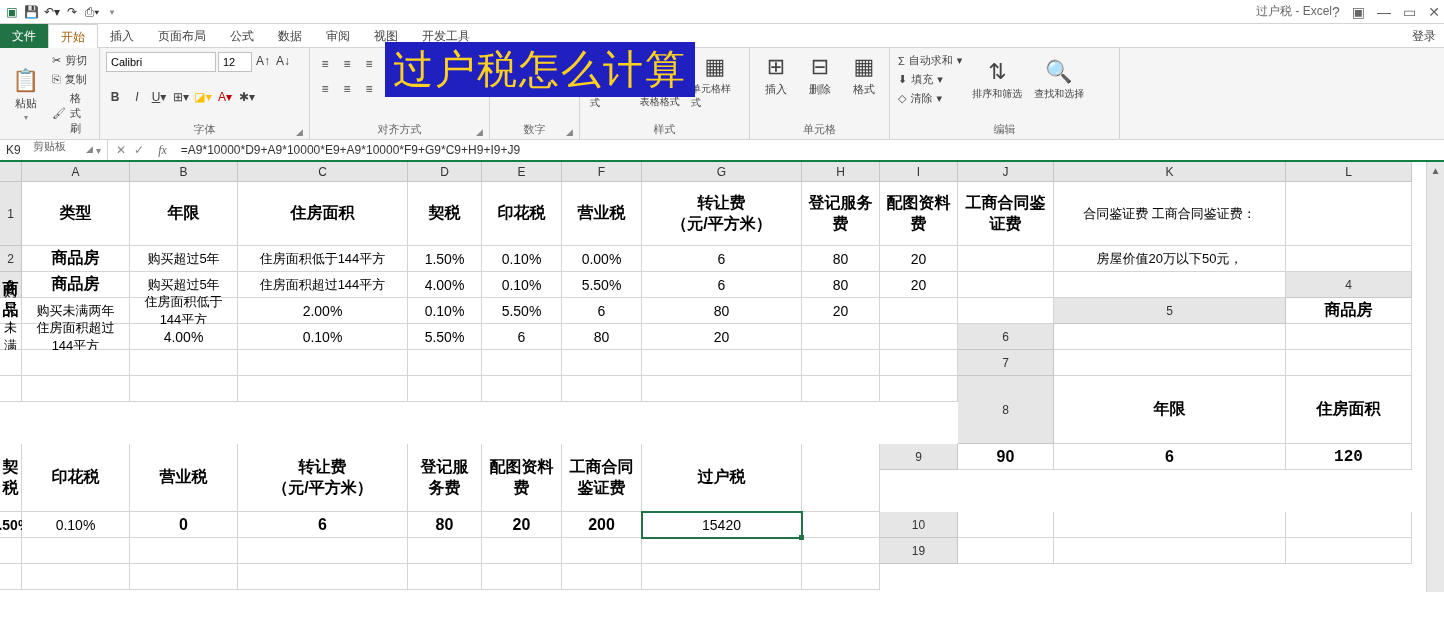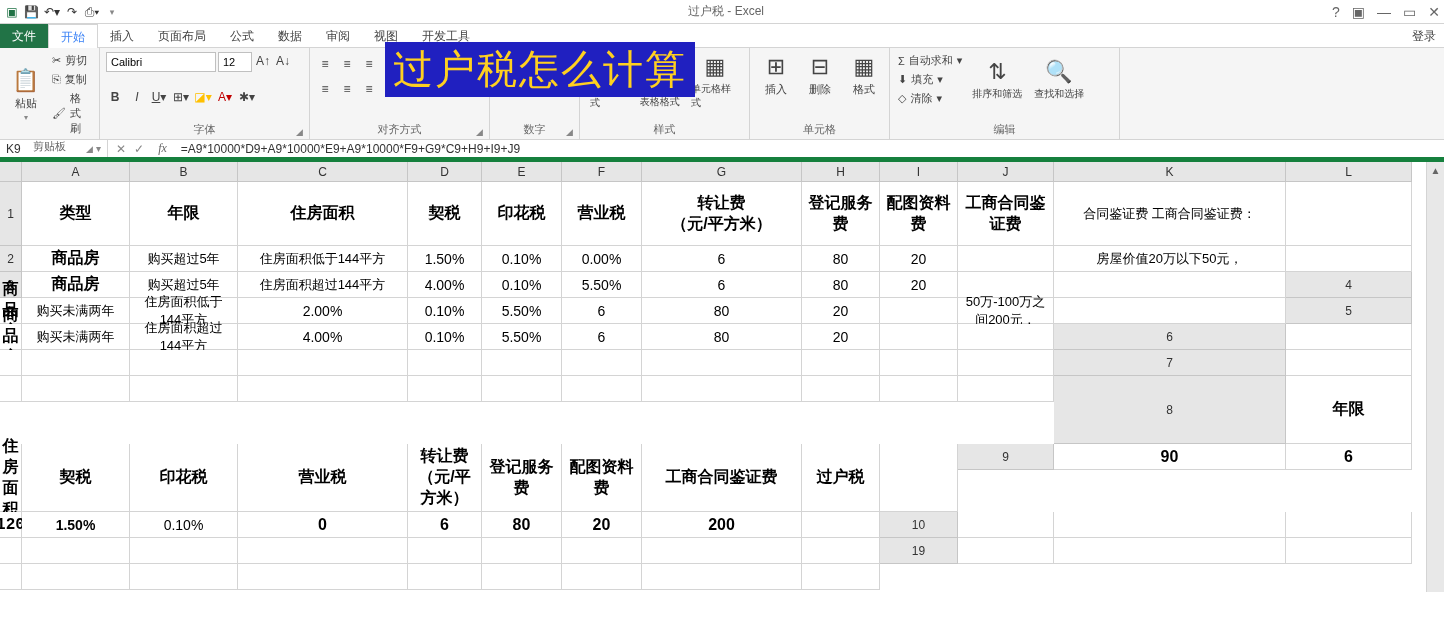--- a/index.html
+++ b/index.html
@@ -2,49 +2,49 @@
 <html><head>
 <meta charset="utf-8">
 <style>
 * { margin: 0; padding: 0; box-sizing: border-box; font-family: "Microsoft YaHei", SimSun, sans-serif; }
 body { background: #fff; overflow: hidden; font-size: 12px; color: #333; }
 
 
 .titlebar { height: 24px; background: #fff; display: flex; align-items: center; padding: 0 4px; border-bottom: 1px solid #d4d4d4; }
 .titlebar .qat { display: flex; gap: 4px; align-items: center; }
 .titlebar .qat .qat-ico { width: 16px; height: 16px; display: flex; align-items: center; justify-content: center; font-size: 12px; }
-.titlebar .title-center { flex: 1; text-align: center; color: #666; font-size: 12px; }
+.titlebar .title-center { flex: 1; text-align: right; color: #666; font-size: 12px; }
 .titlebar .win-controls { display: flex; gap: 12px; align-items: center; color: #666; font-size: 14px; }
 
 
 .ribbon-tabs { height: 24px; display: flex; align-items: center; background: #fff; border-bottom: 1px solid #d4d4d4; position: relative; }
 .ribbon-tabs .tab { padding: 0 12px; height: 24px; line-height: 24px; font-size: 12px; color: #444; cursor: default; }
 .ribbon-tabs .tab.file { background: #217346; color: #fff; }
-.ribbon-tabs .tab.active { background: #fff; border-top: 1px solid #d4d4d4; border-left: 1px solid #d4d4d4; border-right: 1px solid #d4d4d4; color: #3b82f6; }
+.ribbon-tabs .tab.active { background: #fff; border-top: 1px solid #d4d4d4; border-left: 1px solid #d4d4d4; border-right: 1px solid #d4d4d4; color: #a16207; }
 .ribbon-tabs .signin { position: absolute; right: 8px; top: 0; font-size: 12px; color: #444; line-height: 24px; }
 
 .overlay-title { position: absolute; left: 385px; top: 42px; z-index: 5; background: #2020c0; color: #ffd020; font-size: 40px; padding: 0 8px; font-family: SimSun, serif; letter-spacing: 2px; }
 
 
 .ribbon { height: 92px; background: #f5f5f5; display: flex; border-bottom: 1px solid #d4d4d4; position: relative; }
 .group { border-right: 1px solid #d4d4d4; padding: 4px 6px 0 6px; display: flex; flex-direction: column; justify-content: space-between; }
 .group-label { text-align: center; font-size: 11px; color: #666; padding: 2px 0; position: relative; }
 .group-label .launcher { position: absolute; right: 0; bottom: 2px; font-size: 9px; color: #888; }
 .rb { display: flex; gap: 4px; align-items: center; }
 .rb-col { display: flex; flex-direction: column; gap: 2px; }
 .btn-lg { display: flex; flex-direction: column; align-items: center; gap: 2px; padding: 2px 4px; font-size: 11px; color: #444; min-width: 40px; }
 .btn-lg .ico { font-size: 22px; }
 .btn-sm { display: flex; align-items: center; gap: 4px; font-size: 11px; color: #444; padding: 1px 2px; }
 .font-combo { display: flex; gap: 2px; }
 .font-combo input { height: 20px; border: 1px solid #c0c0c0; font-size: 11px; padding: 0 4px; background: #fff; }
 .font-row { display: flex; gap: 4px; align-items: center; margin-top: 3px; }
 .ico-btn { width: 18px; height: 18px; display: flex; align-items: center; justify-content: center; font-size: 12px; color: #444; }
 
 
-.formula-row { height: 22px; display: flex; align-items: center; border-bottom: 5px solid #15803d; background: #fff; }
+.formula-row { height: 22px; display: flex; align-items: center; border-bottom: 2px solid #15803d; background: #fff; }
 .name-box { width: 108px; border-right: 1px solid #d4d4d4; height: 100%; display: flex; align-items: center; padding: 0 6px; font-size: 12px; }
 .name-box .nbd { margin-left: auto; color: #888; font-size: 10px; }
 .fx-btns { display: flex; gap: 8px; padding: 0 8px; color: #888; align-items: center; }
 .fx-label { font-style: italic; color: #666; padding: 0 6px; font-family: serif; }
 .formula-input { flex: 1; padding: 0 8px; font-size: 12px; color: #333; }
 
 
 .grid-wrap { position: relative; height: 430px; overflow: hidden; }
 .grid { display: grid; grid-template-columns: 22px 108px 108px 170px 74px 80px 80px 160px 78px 78px 96px 232px 126px; }
 .colhdr, .rowhdr, .corner { background: #e6e6e6; border-right: 1px solid #c6c6c6; border-bottom: 1px solid #c6c6c6; text-align: center; font-size: 12px; color: #333; display: flex; align-items: center; justify-content: center; user-select: none; }
@@ -305,21 +305,20 @@
       <div class="cell row-h1 hdr" style="white-space: pre-line;">商品房</div>
       <div class="cell row-h1 sm" style="white-space: pre-line;">购买未满两年</div>
       <div class="cell row-h1 sm" style="white-space: pre-line;">住房面积低于144平方</div>
       <div class="cell row-h1 " style="white-space: pre-line;">2.00%</div>
       <div class="cell row-h1 " style="white-space: pre-line;">0.10%</div>
       <div class="cell row-h1 " style="white-space: pre-line;">5.50%</div>
       <div class="cell row-h1 " style="white-space: pre-line;">6</div>
       <div class="cell row-h1 " style="white-space: pre-line;">80</div>
       <div class="cell row-h1 " style="white-space: pre-line;">20</div>
       <div class="cell row-h1 " style="white-space: pre-line;"></div>
-      <div class="cell row-h1 sm" style="white-space: pre-line;">50万-100万之间200元，</div>
       <div class="cell row-h1 " style="white-space: pre-line;"></div>
       <div class="rowhdr row-h1">5</div>
       <div class="cell row-h1 hdr" style="white-space: pre-line;">商品房</div>
       <div class="cell row-h1 sm" style="white-space: pre-line;">购买未满两年</div>
       <div class="cell row-h1 sm" style="white-space: pre-line;">住房面积超过144平方</div>
       <div class="cell row-h1 " style="white-space: pre-line;">4.00%</div>
       <div class="cell row-h1 " style="white-space: pre-line;">0.10%</div>
       <div class="cell row-h1 " style="white-space: pre-line;">5.50%</div>
       <div class="cell row-h1 " style="white-space: pre-line;">6</div>
       <div class="cell row-h1 " style="white-space: pre-line;">80</div>
@@ -369,20 +368,21 @@
       <div class="cell row-h1 hdr" style="white-space: pre-line;">90</div>
       <div class="cell row-h1 hdr" style="white-space: pre-line;">6</div>
       <div class="cell row-h1 hdr" style="white-space: pre-line; font-family: Liberation Mono, monospace;">120</div>
       <div class="cell row-h1 bold" style="white-space: pre-line;">1.50%</div>
       <div class="cell row-h1 " style="white-space: pre-line;">0.10%</div>
       <div class="cell row-h1 hdr" style="white-space: pre-line;">0</div>
       <div class="cell row-h1 hdr" style="white-space: pre-line;">6</div>
       <div class="cell row-h1 hdr" style="white-space: pre-line;">80</div>
       <div class="cell row-h1 hdr" style="white-space: pre-line;">20</div>
       <div class="cell row-h1 hdr" style="white-space: pre-line;">200</div>
+      <div class="cell row-h1 selected-cell" style="white-space: pre-line;">15420</div>
       <div class="cell row-h1 " style="white-space: pre-line;"></div>
       <div class="rowhdr row-h1">10</div>
       <div class="cell row-h1 " style="white-space: pre-line;"></div>
       <div class="cell row-h1 " style="white-space: pre-line;"></div>
       <div class="cell row-h1 " style="white-space: pre-line;"></div>
       <div class="cell row-h1 " style="white-space: pre-line;"></div>
       <div class="cell row-h1 " style="white-space: pre-line;"></div>
       <div class="cell row-h1 " style="white-space: pre-line;"></div>
       <div class="cell row-h1 " style="white-space: pre-line;"></div>
       <div class="cell row-h1 " style="white-space: pre-line;"></div>

